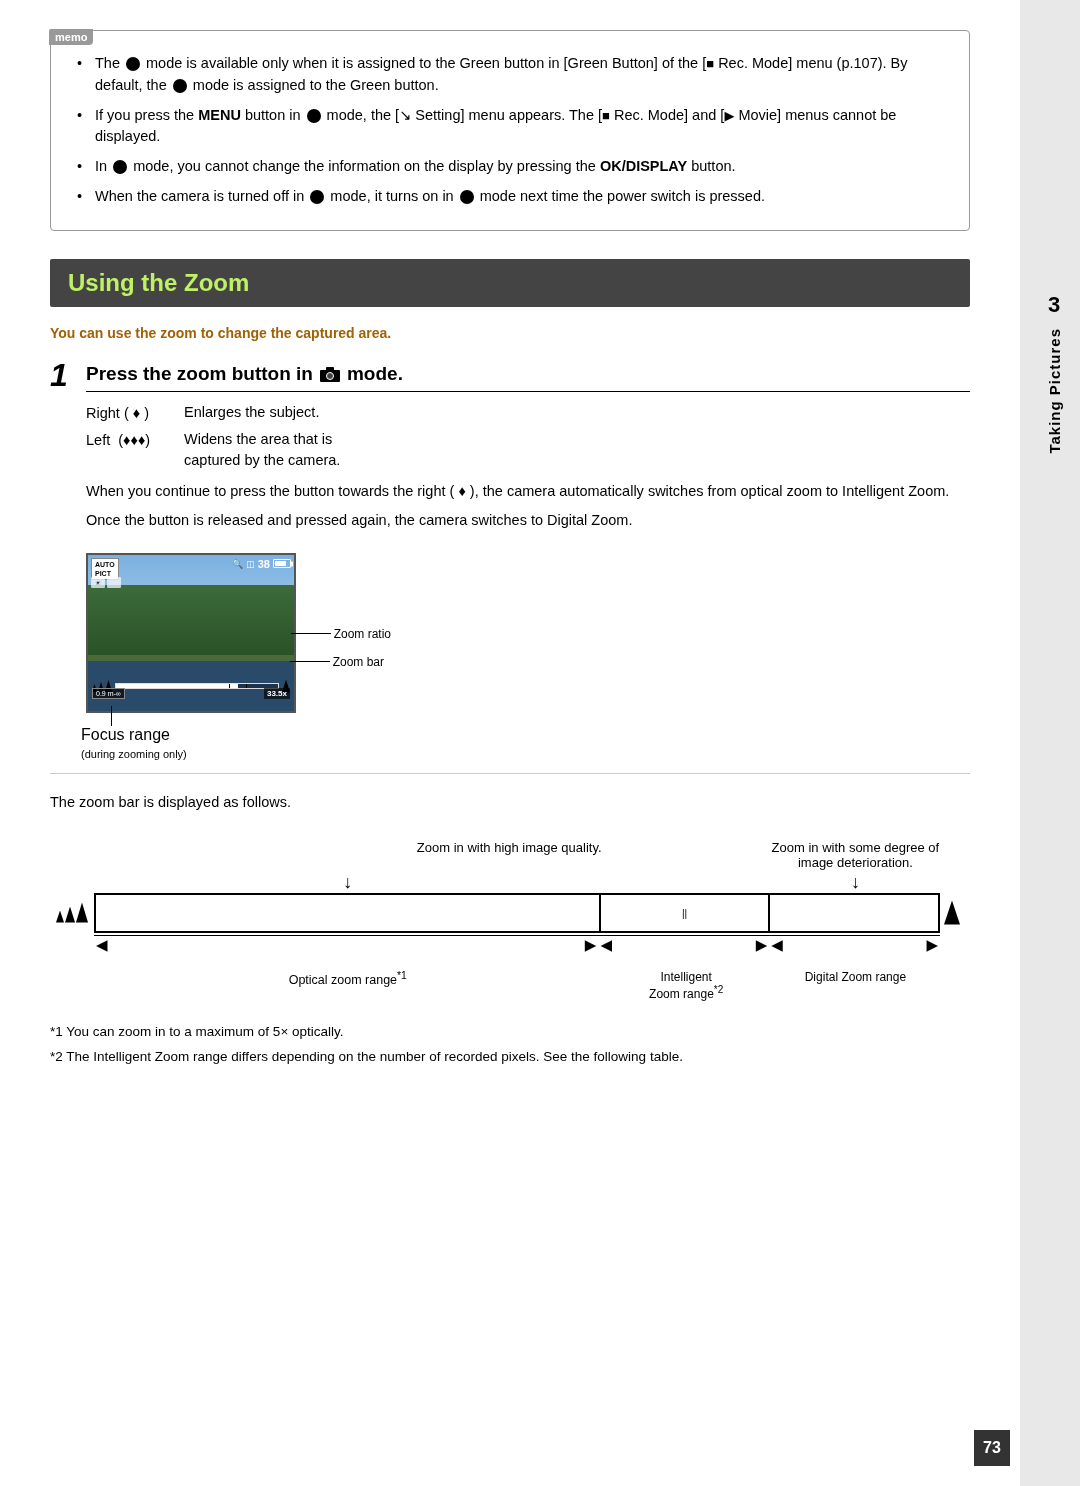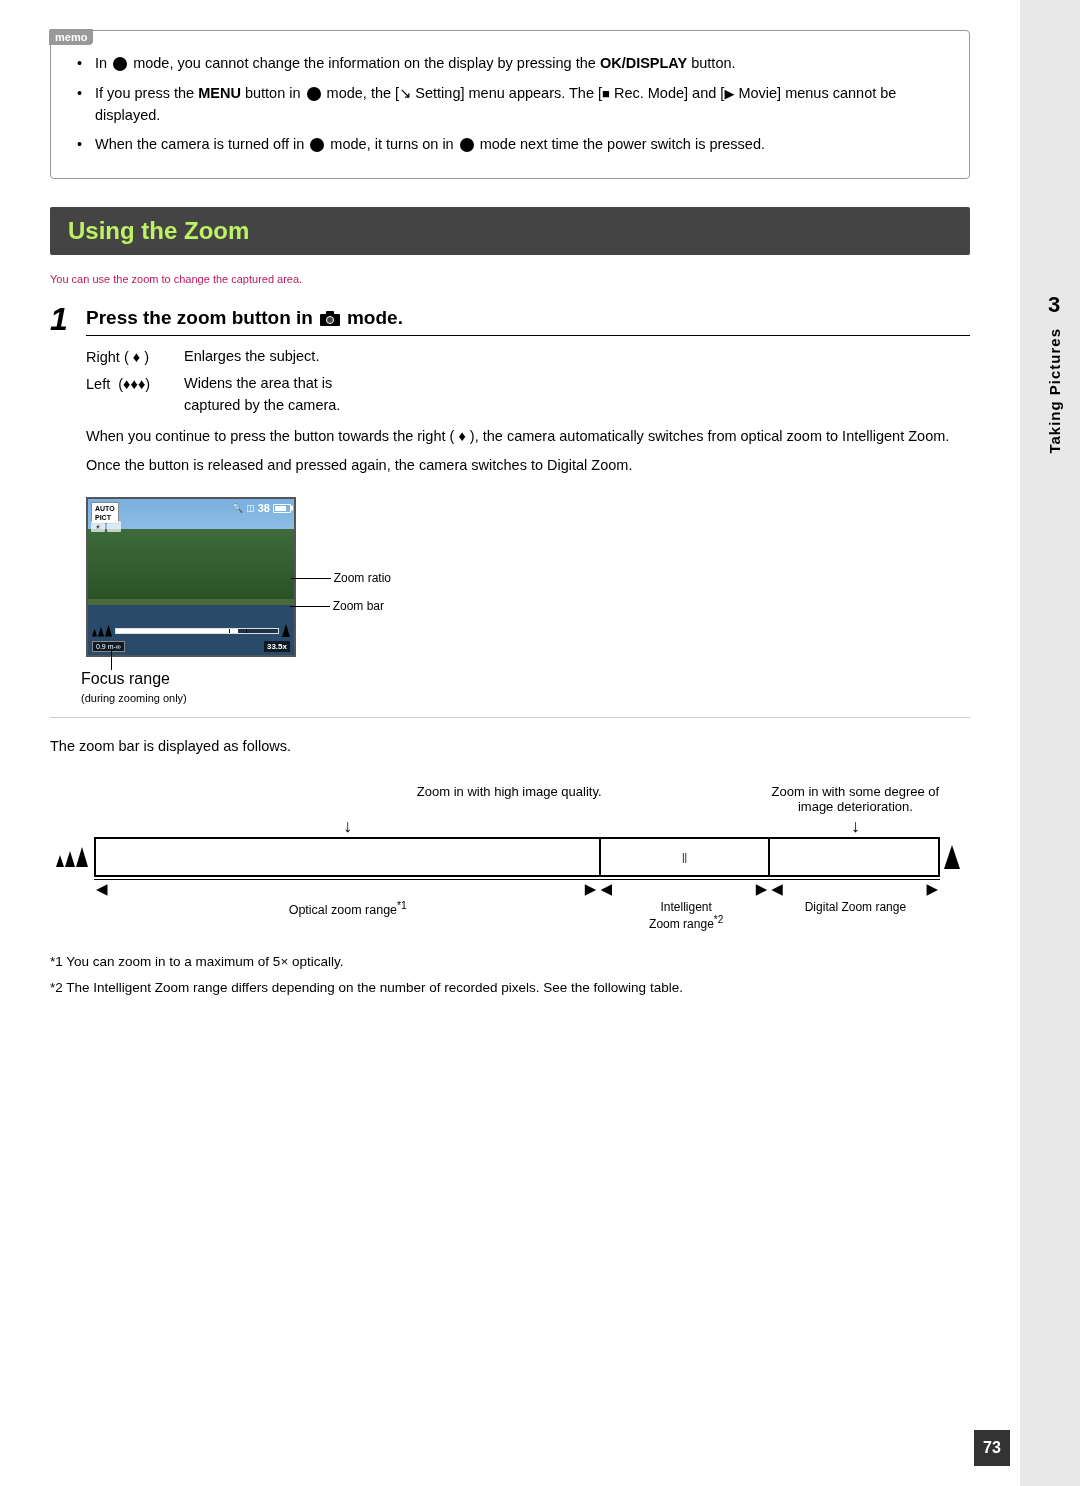--- a/index.html
+++ b/index.html
@@ -142,23 +142,24 @@
       color: #bef264;
       font-size: 24px;
       font-weight: bold;
       padding: 10px 18px;
       margin-bottom: 18px;
       border-radius: 2px;
     }
 
     
     .intro-text {
-      font-size: 11px;
+      font-size: 14px;
       margin-bottom: 22px;
-      color: #be185d;
+      color: #a16207;
+      font-weight: bold;
     }
 
     
     .step-container {
       display: flex;
       gap: 0;
       margin-bottom: 18px;
     }
 
     .step-number {
@@ -427,21 +428,21 @@
       border-top: 1.5px solid #000;
       padding: 0 2px;
     }
 
     .bar-labels-row {
       display: flex;
       width: 100%;
       padding-left: 44px;
       padding-right: 30px;
       font-size: 12.5px;
-      margin-top: 2px;
+      margin-top: 16px;
     }
 
     .bl-optical {
       flex: 3;
       text-align: center;
     }
 
     .bl-intel {
       flex: 1;
       text-align: center;
@@ -460,24 +461,27 @@
   </style>
 </head>
 <body>
 
 <div class="page">
 
   <div class="memo-box">
     <div class="memo-icon">memo</div>
     <ul>
       <li>
-        In <span class="bullet-circle"></span> mode, you cannot change the information on the display by pressing the <span class="bold">OK/DISPLAY</span> button.
+        The <span class="bullet-circle"></span> mode is available only when it is assigned to the Green button in [Green Button] of the [<span style="font-size:13px;">■</span> Rec. Mode] menu (p.107). By default, the <span class="bullet-circle"></span> mode is assigned to the Green button.
       </li>
       <li>
         If you press the <span class="bold">MENU</span> button in <span class="bullet-circle"></span> mode, the [↘ Setting] menu appears. The [<span style="font-size:13px;">■</span> Rec. Mode] and [<span style="font-size:13px;">▶</span> Movie] menus cannot be displayed.
+      </li>
+      <li>
+        In <span class="bullet-circle"></span> mode, you cannot change the information on the display by pressing the <span class="bold">OK/DISPLAY</span> button.
       </li>
       <li>
         When the camera is turned off in <span class="bullet-circle"></span> mode, it turns on in <span class="bullet-circle"></span> mode next time the power switch is pressed.
       </li>
     </ul>
   </div>
 
   <div class="section-heading">Using the Zoom</div>
 
   <div class="intro-text">You can use the zoom to change the captured area.</div>
@@ -562,21 +566,21 @@
                     <div style="height:100%;width:75%;background:#fff;"></div>
 
                     <div style="position:absolute;top:0;bottom:0;left:70%;width:1px;background:#000;"></div>
                     <div style="position:absolute;top:0;bottom:0;left:80%;width:1px;background:#000;"></div>
                   </div>
 
                   <div style="width:8px;height:13px;background:#000;clip-path:polygon(50% 0%,0% 100%,100% 100%);"></div>
                 </div>
               </div>
 
-              <div style="position:absolute;bottom:3px;left:4px;right:4px;display:flex;justify-content:space-between;align-items:center;">
+              <div style="position:absolute;bottom:12px;left:4px;right:4px;display:flex;justify-content:space-between;align-items:center;">
                 <div style="background:rgba(0,0,0,0.65);color:#fff;font-size:7px;padding:1px 3px;border:1px solid #888;">0.9 m-∞</div>
                 <div style="background:rgba(0,0,0,0.65);color:#fff;font-size:8px;font-weight:bold;padding:1px 3px;">33.5x</div>
               </div>
             </div>
 
             <div style="position:absolute;right:-95px;top:74px;display:flex;align-items:center;gap:3px;">
               <div style="width:40px;height:1px;background:#000;"></div>
               <span style="font-size:12px;">Zoom ratio</span>
             </div>
 

